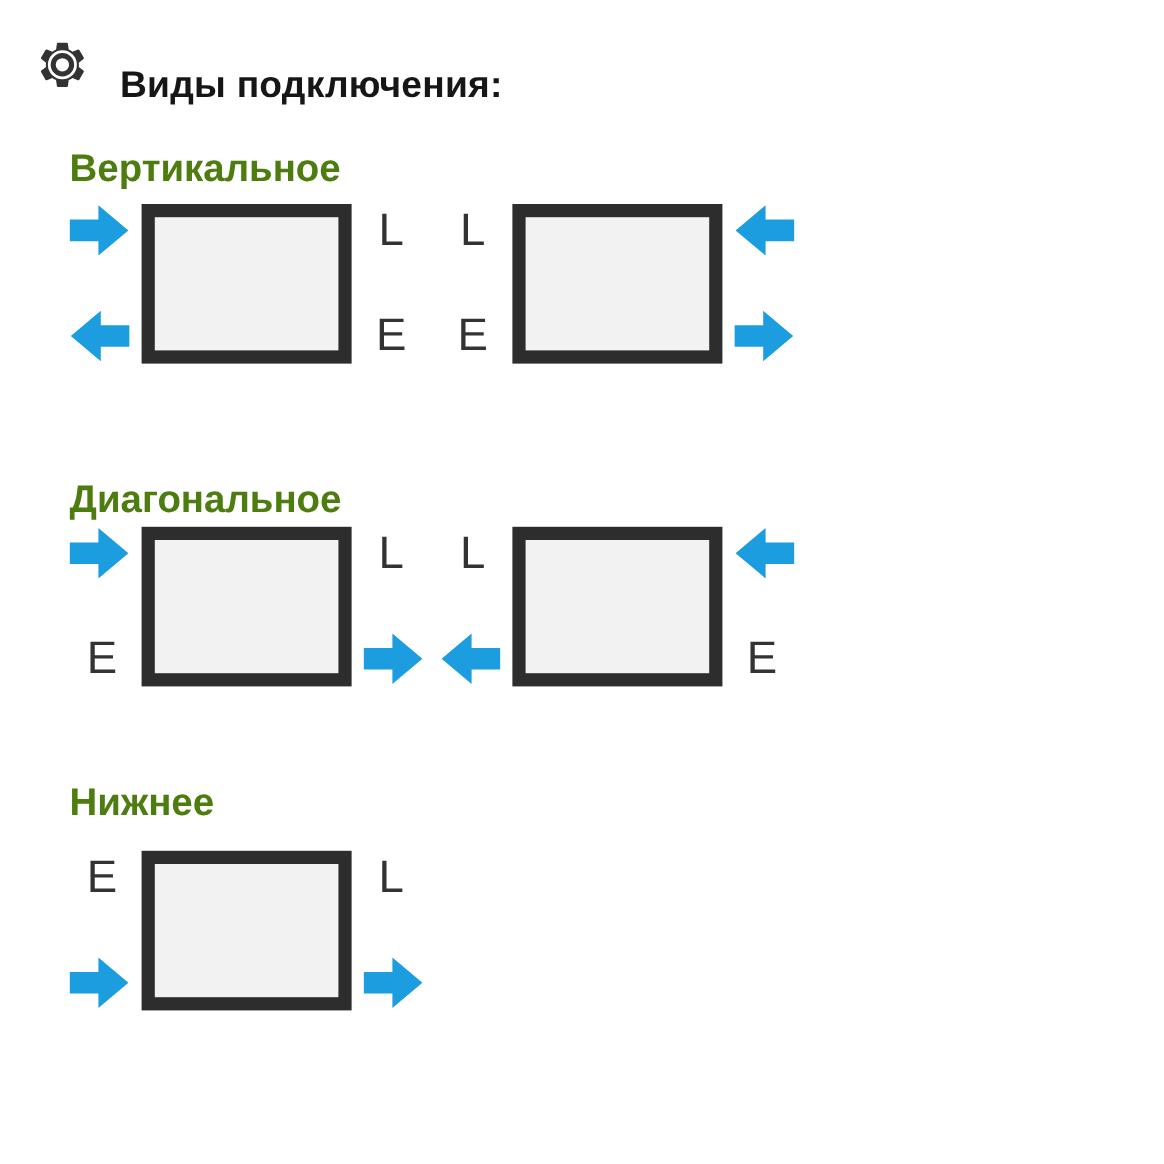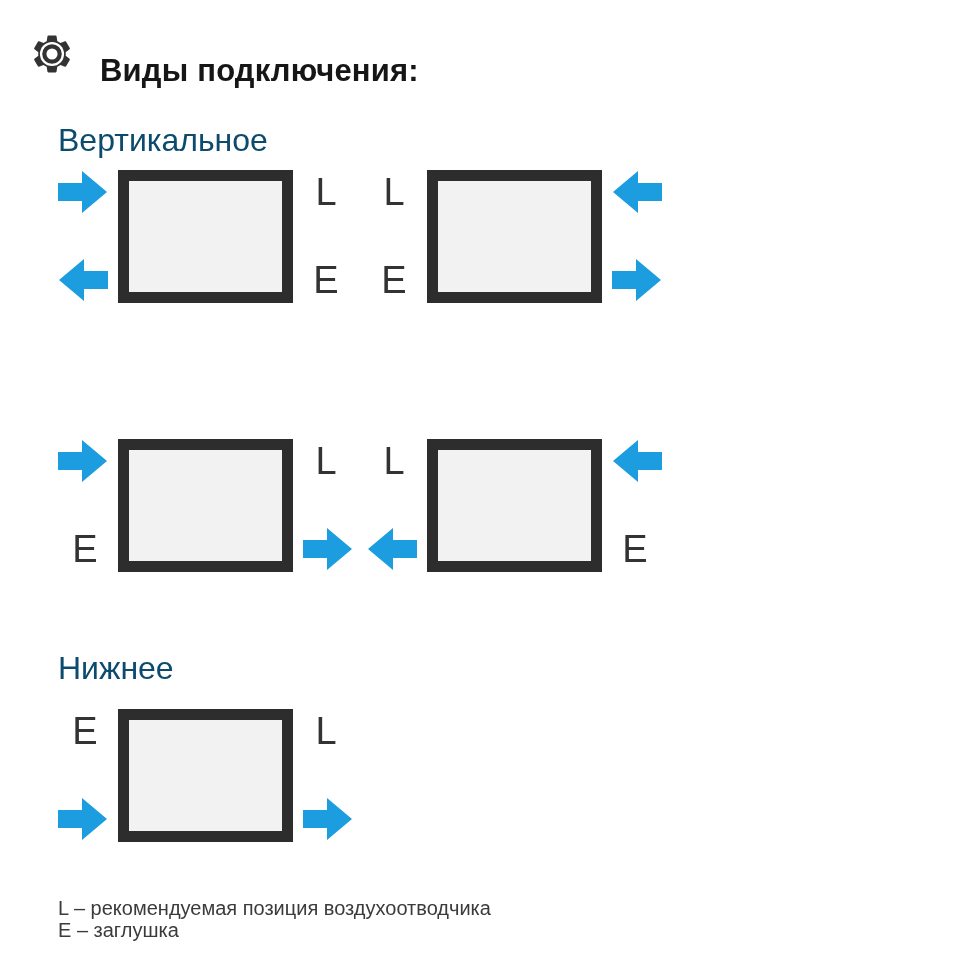--- a/index.html
+++ b/index.html
@@ -6,21 +6,21 @@
   .page{
     position:relative;width:886px;height:970px;background:#ffffff;overflow:hidden;
     font-family:"Liberation Sans","DejaVu Sans",sans-serif;
   }
   .gear{position:absolute;left:29px;top:31px;width:46px;height:46px;}
   .page-title{
     position:absolute;left:100px;top:34px;font-size:31px;font-weight:bold;
     color:#161616;line-height:1;letter-spacing:0.2px;white-space:nowrap;
   }
   .section-title{
-    position:absolute;left:58px;font-size:32px;font-weight:400;color:#0c4a6e;
+    position:absolute;left:58px;font-size:32px;font-weight:700;color:#4d7c0f;
     line-height:1;white-space:nowrap;
   }
   .section-title.s1{top:124px;}
   .section-title.s2{top:400px;}
   .section-title.s3{top:652px;}
   .radiator{
     position:absolute;width:153px;height:111px;border:11px solid #2d2d2d;background:#f2f2f2;
   }
   .port-label{
     position:absolute;width:46px;height:44px;font-size:38px;line-height:44px;
@@ -47,20 +47,21 @@
         c0.5,0.38,1.03,0.7,1.62,0.94l0.36,2.54c0.05,0.24,0.24,0.41,0.48,0.41h3.84c0.24,0,0.44-0.17,0.47-0.41l0.36-2.54
         c0.59-0.24,1.13-0.56,1.62-0.94l2.39,0.96c0.22,0.08,0.47,0,0.59-0.22l1.92-3.32c0.12-0.22,0.07-0.47-0.12-0.61L19.14,12.94z"></path>
       <circle cx="12" cy="12" r="6.3" fill="#ffffff"></circle>
       <circle cx="12" cy="12" r="4" fill="none" stroke="#333333" stroke-width="2.2"></circle>
     </svg>
   </span>
 
   <h1 class="page-title">Виды подключения:</h1>
 
   <div class="section-title s1">Вертикальное</div>
+  <div class="section-title s2">Диагональное</div>
   <div class="section-title s3">Нижнее</div>
 
   <div id="stage">
       <div class="radiator" style="left: 118px; top: 170px; border-color: rgb(45, 45, 45); background: rgb(242, 242, 242);"></div>
       <div class="arrow" style="left: 58px; top: 170px;">
         <svg width="50" height="44" viewBox="0 0 50 44">
           <polygon points="0,13 24,13 24,1 49,22 24,43 24,31 0,31" fill="#1b9de0"></polygon>
         </svg>
       </div>
       <div class="arrow" style="left: 58px; top: 258px;">
@@ -117,18 +118,14 @@
         </svg>
       </div>
       <div class="port-label" style="left: 303px; top: 709px;">L</div>
       <div class="arrow" style="left: 303px; top: 797px;">
         <svg width="50" height="44" viewBox="0 0 50 44">
           <polygon points="0,13 24,13 24,1 49,22 24,43 24,31 0,31" fill="#1b9de0"></polygon>
         </svg>
       </div>
     </div>
 
-  <div class="legend">
-    <div>L – рекомендуемая позиция воздухоотводчика</div>
-    <div>E – заглушка</div>
-  </div>
 
 </div>
 
 </body></html>

